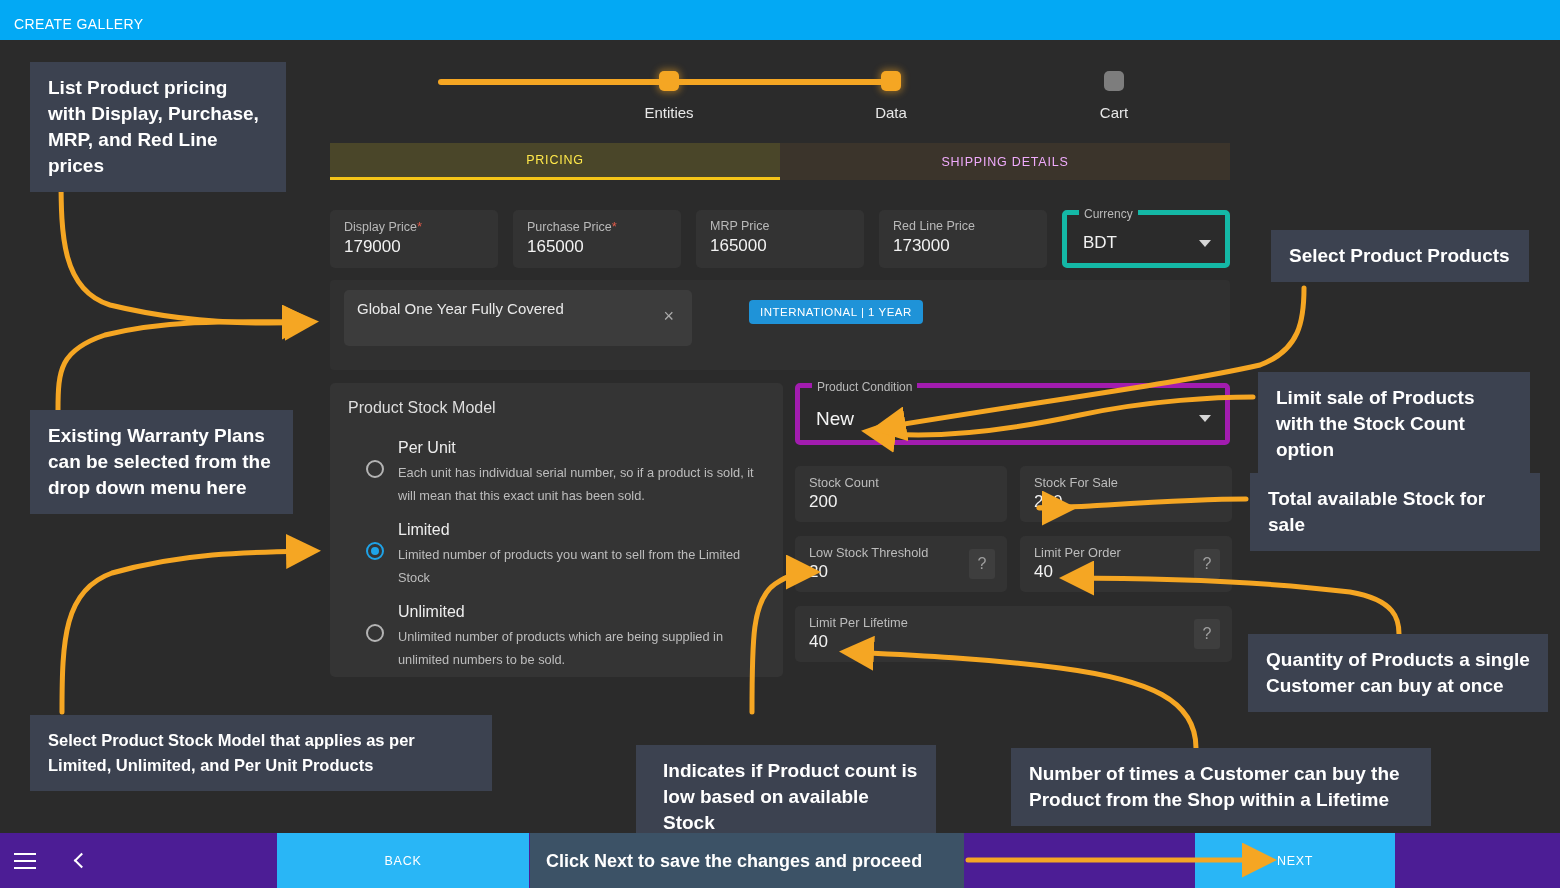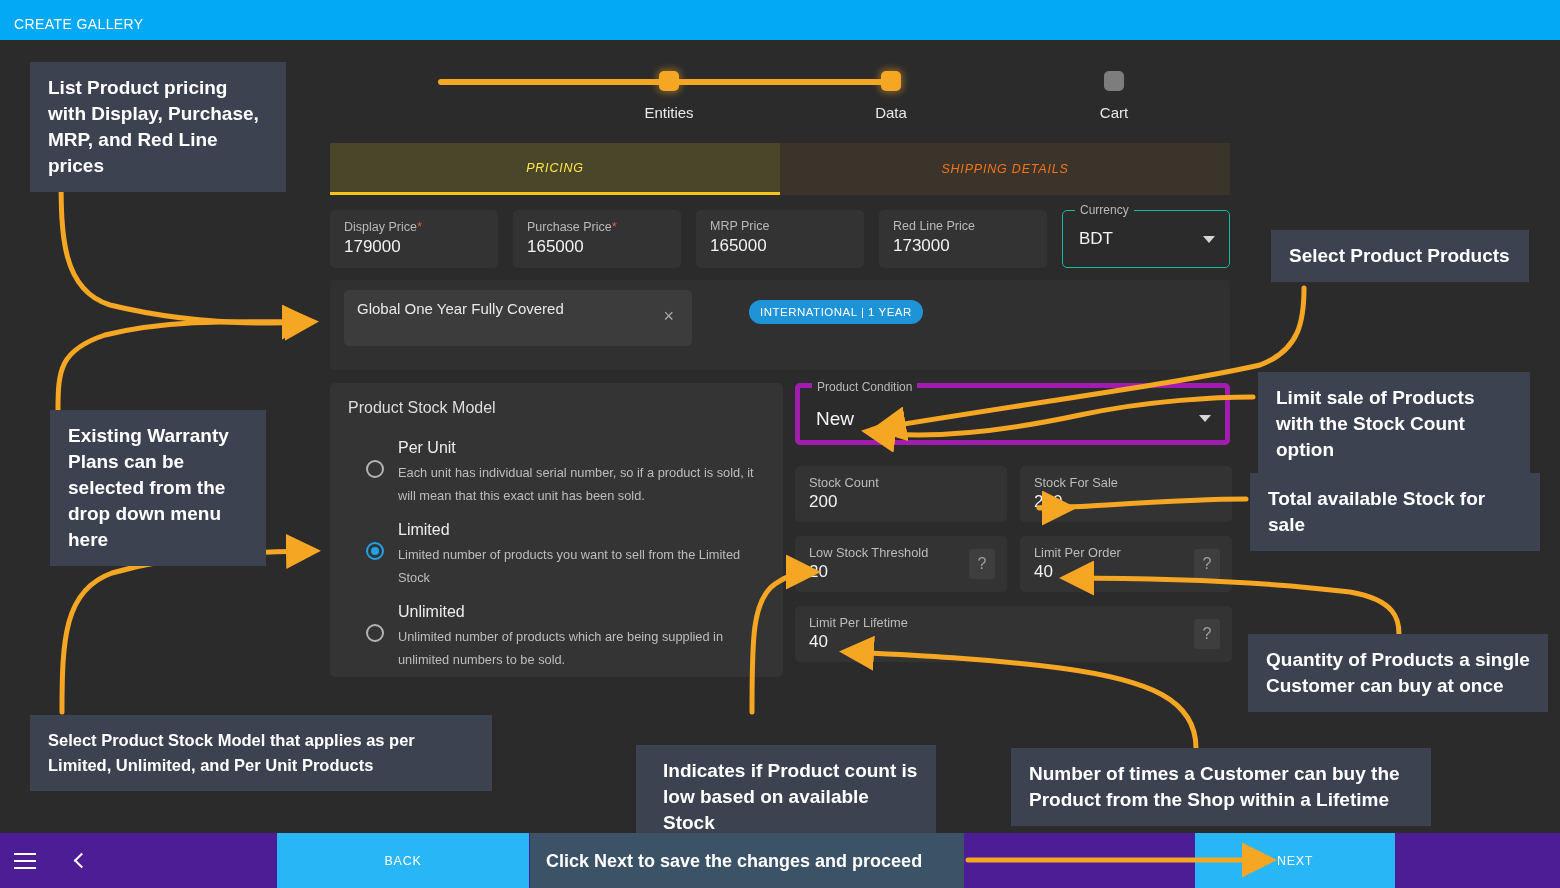--- a/index.html
+++ b/index.html
@@ -44,29 +44,29 @@
   .step.s2 { left: 279px; }
   .step.s3 { left: 501px; }
   .step.s4 { left: 724px; }
 
   
   .tabs {
     position: absolute; left: 330px; top: 143px; width: 900px; height: 52px;
     display: flex;
   }
   .tab {
-    height: 52px; display: flex; align-items: center; justify-content: center;
-    font-size: 12.5px; letter-spacing: .8px; font-style: italic;
+    height: 37px; display: flex; align-items: center; justify-content: center;
+    font-size: 12.5px; letter-spacing: .8px;
   }
   .tab.active {
     width: 450px; background: #4a4629; color: #ffe84a;
     border-bottom: 3px solid #f5c518;
   }
   .tab.idle {
-    width: 450px; background: #3b342b; color: #f97316;
+    width: 450px; background: #3b342b; color: #f0abfc;
   }
 
   
   .content { position: absolute; left: 330px; top: 196px; width: 900px; height: 600px; }
 
   .row-prices {
     position: absolute; left: 0; top: 14px; width: 900px; height: 60px;
   }
   .field {
     position: absolute; top: 0; height: 58px;
@@ -77,21 +77,21 @@
   }
   .field .flabel .req { color: #e05b4a; font-size: 13px; }
   .field .fvalue { font-size: 17px; color: #f2f2f2; }
   .f-display { left: 0;   width: 168px; }
   .f-purchase{ left: 183px; width: 168px; }
   .f-mrp     { left: 366px; width: 168px; }
   .f-redline { left: 549px; width: 168px; }
 
   .f-currency {
     position: absolute; left: 732px; top: 0; width: 168px; height: 58px;
-    border: 1px solid #14b8a6; border-radius: 5px;
+    border: 5px solid #14b8a6; border-radius: 5px;
   }
   .f-currency .legend {
     position: absolute; left: 12px; top: -8px; background: #2b2b2b;
     padding: 0 5px; font-size: 12px; color: #b9b9b9;
   }
   .f-currency .cval {
     position: absolute; left: 16px; top: 18px; font-size: 17px; color: #f2f2f2;
   }
   .caret {
     position: absolute; right: 14px; top: 25px;
@@ -110,21 +110,21 @@
   }
   .warranty-chip .wtext {
     font-size: 15px; color: #e9e9e9; line-height: 19px; width: 275px;
   }
   .warranty-chip .wclose {
     position: absolute; right: 18px; top: 16px; font-size: 18px; color: #aaaaaa;
   }
   .warranty-tag {
     position: absolute; left: 419px; top: 20px; height: 24px;
     background: #1f93d8; color: #ffffff; font-size: 11.5px; letter-spacing: .5px;
-    display: flex; align-items: center; padding: 4px 11px; border-radius: 12px;
+    display: flex; align-items: center; padding: 4px 11px; border-radius: 4px;
   }
 
   
   .stock-card {
     position: absolute; left: 0; top: 187px; width: 453px; height: 294px;
     background: #343434; border-radius: 5px; padding: 16px 18px;
   }
   .stock-card .ctitle { font-size: 16px; color: #dedede; margin-bottom: 22px; }
   .opt { position: relative; padding-left: 50px; margin-bottom: 14px; }
   .opt .radio {
@@ -171,21 +171,21 @@
 
   
   .callout {
     position: absolute; background: #3c4250; color: #ffffff;
     font-weight: bold; font-size: 19px; line-height: 26px;
     padding: 13px 18px; z-index: 6;
   }
   .callout.small { font-size: 16.5px; line-height: 25px; }
 
   .c-pricing   { left: 30px;   top: 62px;  width: 256px; }
-  .c-warranty  { left: 30px;   top: 410px; width: 216px; margin-left: 20px; }
+  .c-warranty  { left: 30px;   top: 410px; width: 263px; }
   .c-stockmodel{ left: 30px;   top: 715px; width: 462px; }
   .c-lowstock  { left: 636px;  top: 745px; width: 300px; padding-left: 27px; }
   .c-lifetime  { left: 1011px; top: 748px; width: 420px; }
   .c-condition { left: 1271px; top: 230px; width: 258px; }
   .c-limitsale { left: 1258px; top: 372px; width: 272px; }
   .c-totalstock{ left: 1250px; top: 473px; width: 290px; }
   .c-qty       { left: 1248px; top: 634px; width: 300px; }
   .c-next      {
     left: 530px; top: 833px; width: 434px; height: 55px;
     background: #3c5266; display: flex; align-items: center;

